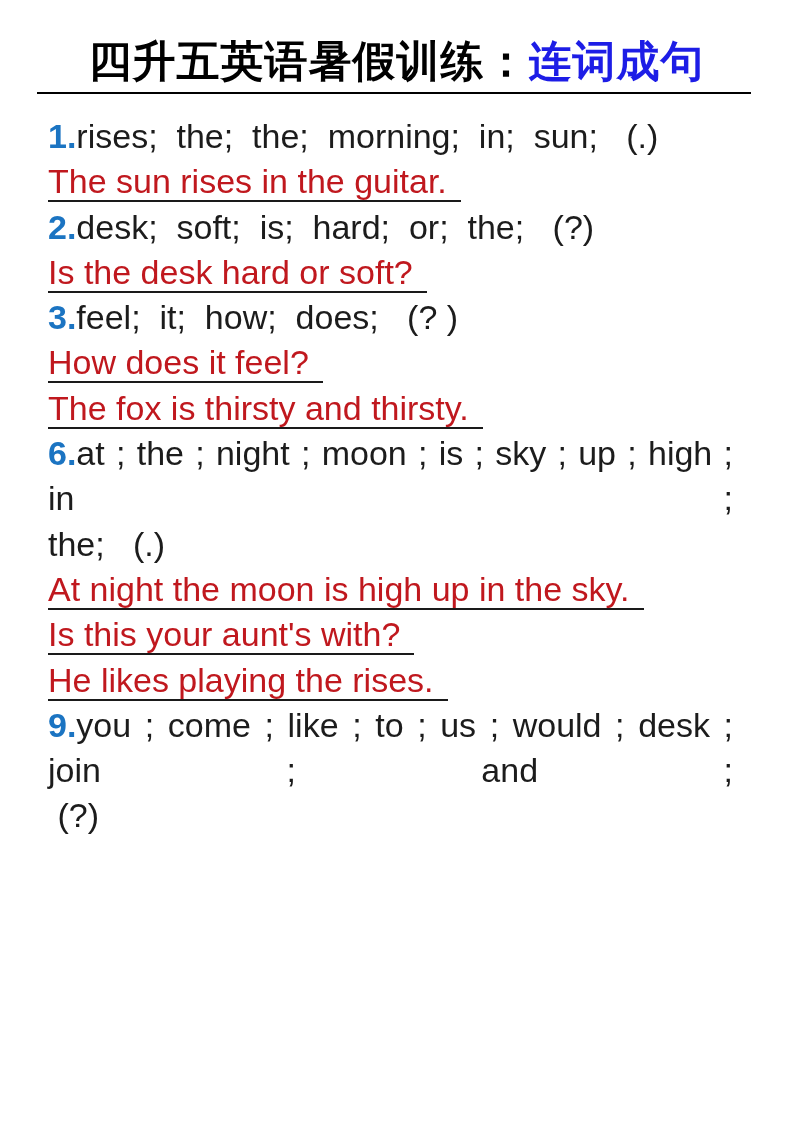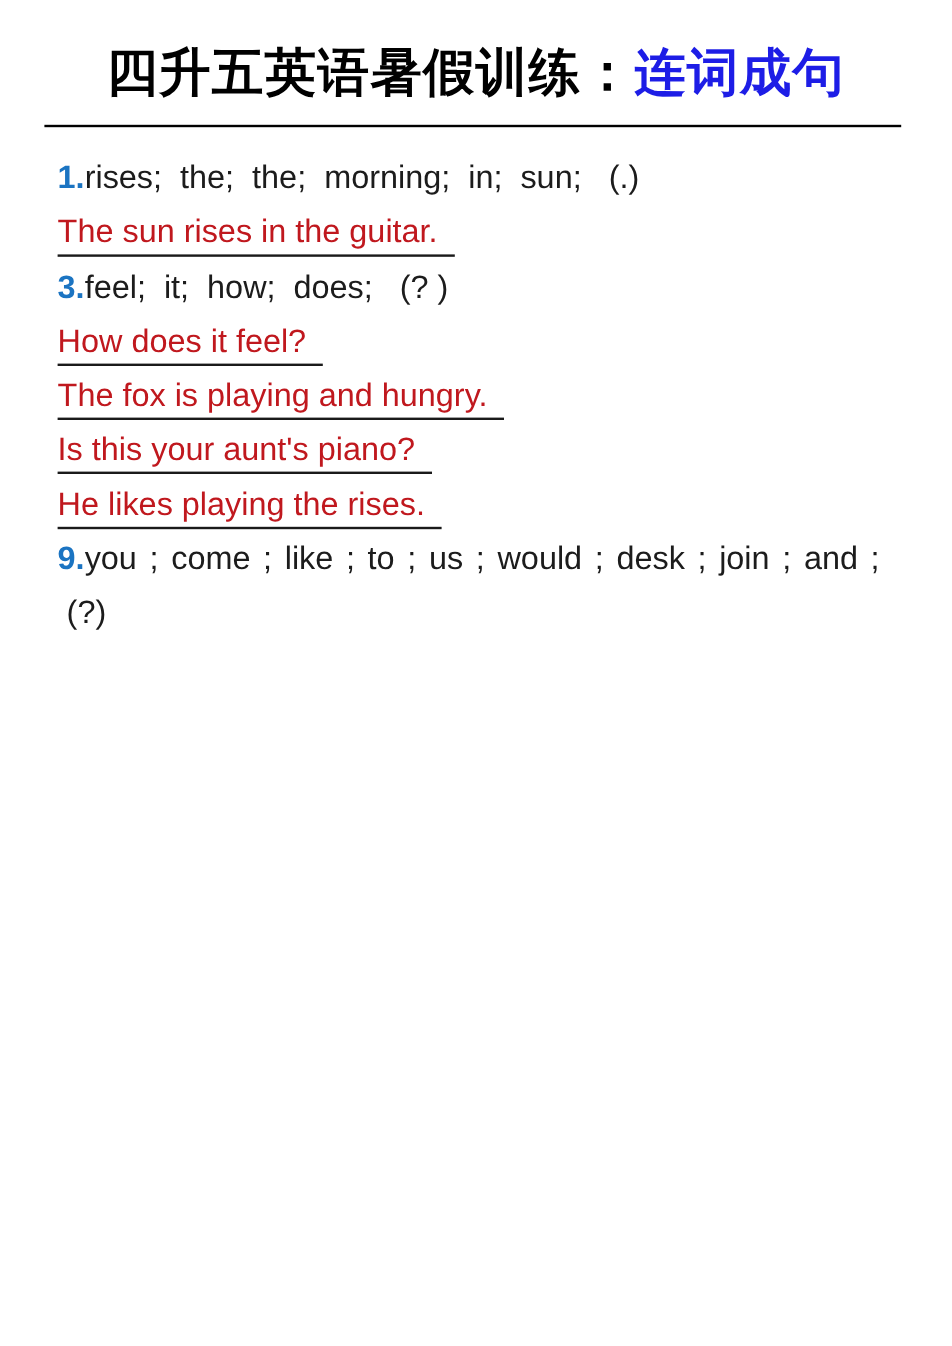--- a/index.html
+++ b/index.html
@@ -14,21 +14,21 @@
     font-family: "Liberation Sans", "DejaVu Sans", sans-serif;
     color: #1c1c1c;
   }
   .page {
     width: 793px;
     height: 1122px;
     background: #ffffff;
     box-sizing: border-box;
   }
   .title {
-    margin: 34px 0 16px 0;
+    margin: 34px 0 4px 0;
     text-align: center;
     font-size: 43px;
     font-weight: bold;
     line-height: 54px;
     letter-spacing: 1px;
     color: #000000;
     white-space: nowrap;
   }
   .title .accent {
     color: var(--accent-blue, #1d1de6);
@@ -36,21 +36,21 @@
   .title-rule {
     border: none;
     border-top: 2.5px solid #000000;
     margin: 3px 42px 0 37px;
   }
   .exercise-list {
     margin: 20px 60px 0 48px; 
   }
   .line {
     line-height: 45.3px;
-    font-size: 27px;
+    font-size: 34px;
   }
   .q-line {
     color: #1c1c1c;
   }
   .q-line .q-text {
     white-space: pre-wrap;
   }
   .q-line.force-justify {
     text-align: justify;
     text-align-last: justify;
@@ -76,30 +76,39 @@
 
 <div class="page">
   <h1 class="title"><span>四升五英语暑假训练：</span><span class="accent">连词成句</span></h1>
   <hr class="title-rule">
   <div class="exercise-list">
       <div class="item">
         <div class="line q-line"><span class="num">1.</span><span class="q-text">rises;  the;  the;  morning;  in;  sun;   (.)</span></div>
         <div class="line a-line"><span class="answer">The sun rises in the guitar.</span></div>
       </div>
       <div class="item">
+        <div class="line q-line"><span class="num">2.</span><span class="q-text">desk;  soft;  is;  hard;  or;  the;   (?)</span></div>
+        <div class="line a-line"><span class="answer">Is the desk hard or soft?</span></div>
+      </div>
+      <div class="item">
         <div class="line q-line"><span class="num">3.</span><span class="q-text">feel;  it;  how;  does;   (? )</span></div>
         <div class="line a-line"><span class="answer">How does it feel?</span></div>
       </div>
       <div class="item">
-        <div class="line a-line"><span class="answer">The fox is playing and hungry.</span></div>
+        <div class="line a-line"><span class="answer">The fox is thirsty and thirsty.</span></div>
       </div>
       <div class="item">
       </div>
       <div class="item">
-        <div class="line a-line"><span class="answer">Is this your aunt's piano?</span></div>
+        <div class="line q-line force-justify"><span class="num">6.</span><span class="q-text">at ; the ; night ; moon ; is ; sky ; up ; high ; in ;</span></div>
+        <div class="line q-line"><span class="q-text">the;   (.)</span></div>
+        <div class="line a-line"><span class="answer">At night the moon is high up in the sky.</span></div>
+      </div>
+      <div class="item">
+        <div class="line a-line"><span class="answer">Is this your aunt's with?</span></div>
       </div>
       <div class="item">
         <div class="line a-line"><span class="answer">He likes playing the rises.</span></div>
       </div>
       <div class="item">
         <div class="line q-line force-justify"><span class="num">9.</span><span class="q-text">you ; come ; like ; to ; us ; would ; desk ; join ; and ;</span></div>
         <div class="line q-line"><span class="q-text"> (?)</span></div>
       </div>
     </div>
 </div>

